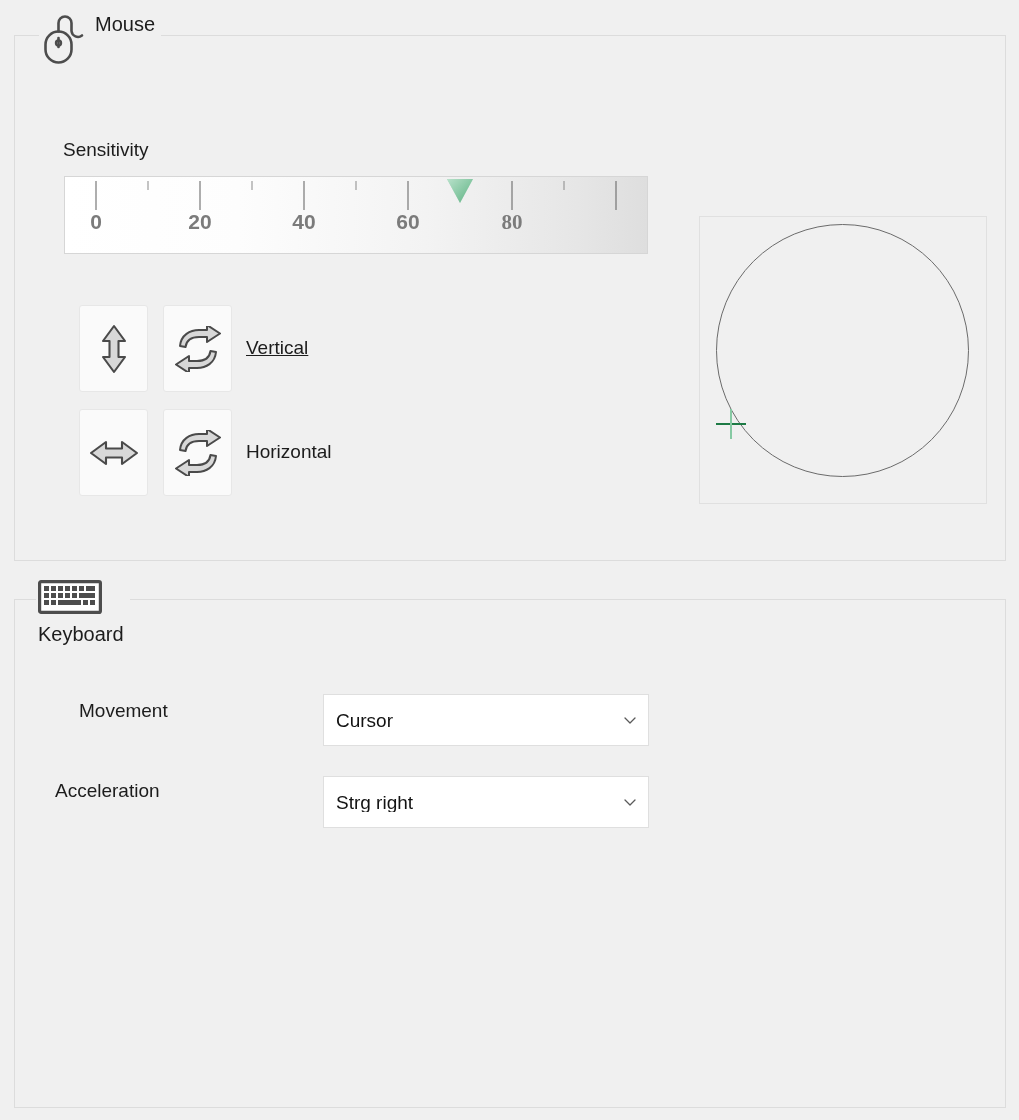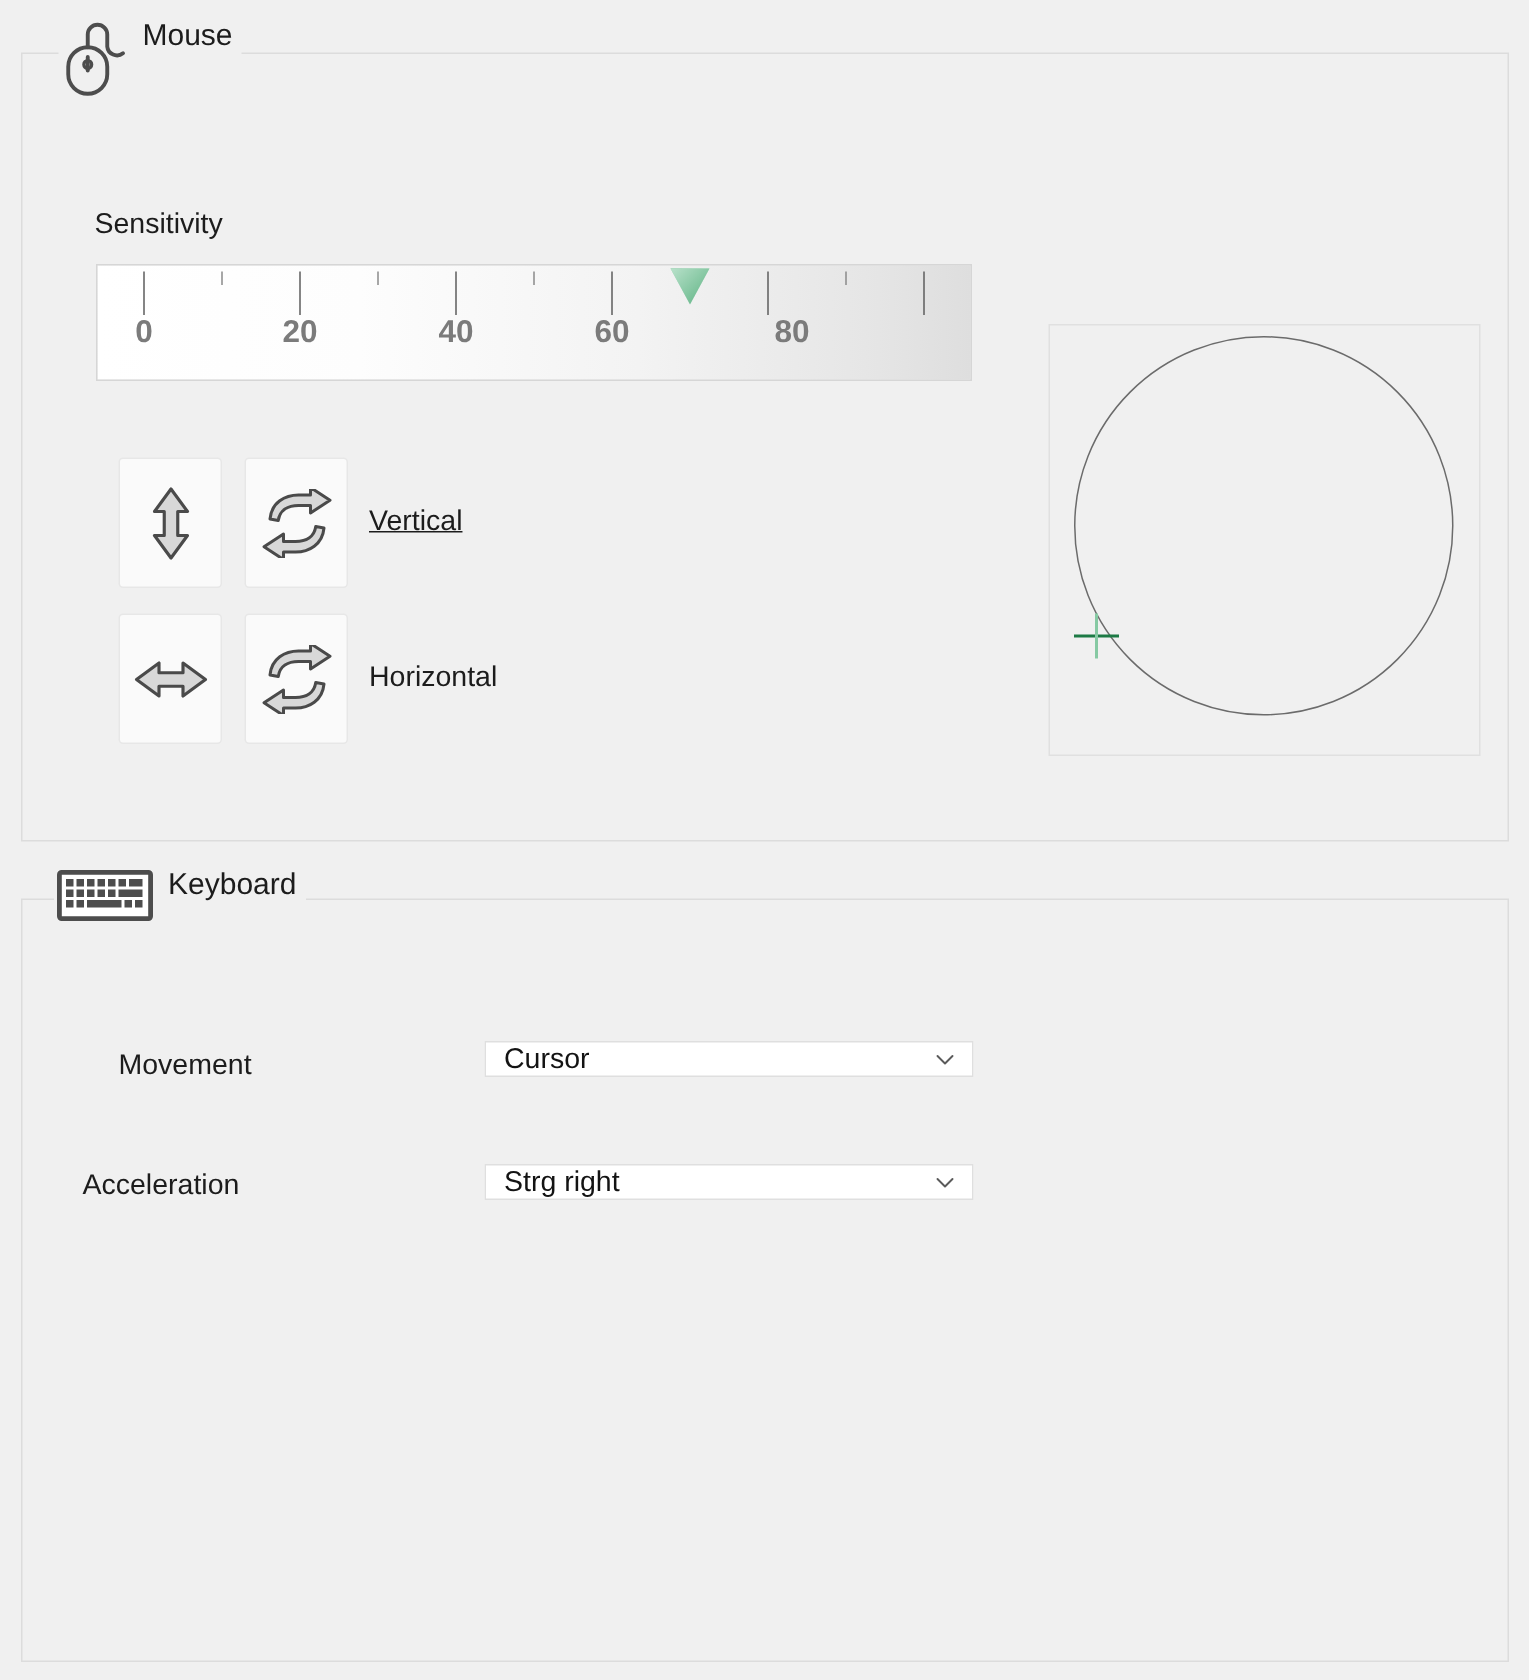--- a/index.html
+++ b/index.html
@@ -49,21 +49,21 @@
   }
   #mouse-group .group-header { top: -22px; left: 24px; }
 
   
   #keyboard-group {
     left: 14px;
     top: 599px;
     width: 990px;
     height: 507px;
   }
-  #keyboard-group .group-header { top: -20px; left: 21px; }
+  #keyboard-group .group-header { top: -20px; left: 21px; flex-direction: column; }
 
   
   .icon-mouse { width: 44px; height: 52px; display:block; }
   .icon-keyboard { width: 64px; height: 34px; display:block; }
 
   
   .field-label {
     position: absolute;
     font-size: 19px;
     color: #1c1c1c;
@@ -177,21 +177,21 @@
   #mouse-crosshair .h { background: #1d7a45; }
   #mouse-crosshair .v { background: #86c9a3; }
 
   
   #lbl-movement     { left: 48px; top: 100px; margin-left: 16px; }
   #lbl-acceleration { left: 40px; top: 180px; }
 
   .combo {
     position: absolute;
     width: 326px;
-    height: 24px;
+    height: 52px;
     background: #ffffff;
     border: 1px solid #dfdfdf;
     box-sizing: border-box;
     display: flex;
     align-items: center;
     padding: 0 10px 0 12px;
     cursor: pointer;
   }
   .combo .value {
     flex: 1;
@@ -233,21 +233,21 @@
       <div class="tick minor" style="left: 499px;"></div>
       <div class="tick major" style="left: 31px;"></div>
       <div class="tick-label" style="left: 31px;">0</div>
       <div class="tick major" style="left: 135px;"></div>
       <div class="tick-label" style="left: 135px;">20</div>
       <div class="tick major" style="left: 239px;"></div>
       <div class="tick-label" style="left: 239px;">40</div>
       <div class="tick major" style="left: 343px;"></div>
       <div class="tick-label" style="left: 343px;">60</div>
       <div class="tick major" style="left: 447px;"></div>
-      <div class="tick-label" style="left: 463px;">80</div>
+      <div class="tick-label" style="left: 447px; font-family: Liberation Serif, serif;">80</div>
       <div class="tick major" style="left: 551px;"></div>
       <div class="tick-label" style="left: 551px; margin-top: 43px;">100</div>
       <div class="scale-marker" style="left: 395px; border-top-color: rgb(98, 189, 138);"></div>
     </div>
 
   <div class="tbtn" id="btn-vert-dir">
     <span>
       <svg width="34" height="52" viewBox="0 0 34 52">
         <path d="M17 3 L28 18 L21.5 18 L21.5 34 L28 34 L17 49 L6 34 L12.5 34 L12.5 18 L6 18 Z" fill="#d8d8d8" stroke="#4a4a4a" stroke-width="2.1" stroke-linejoin="round"></path>
       </svg>

